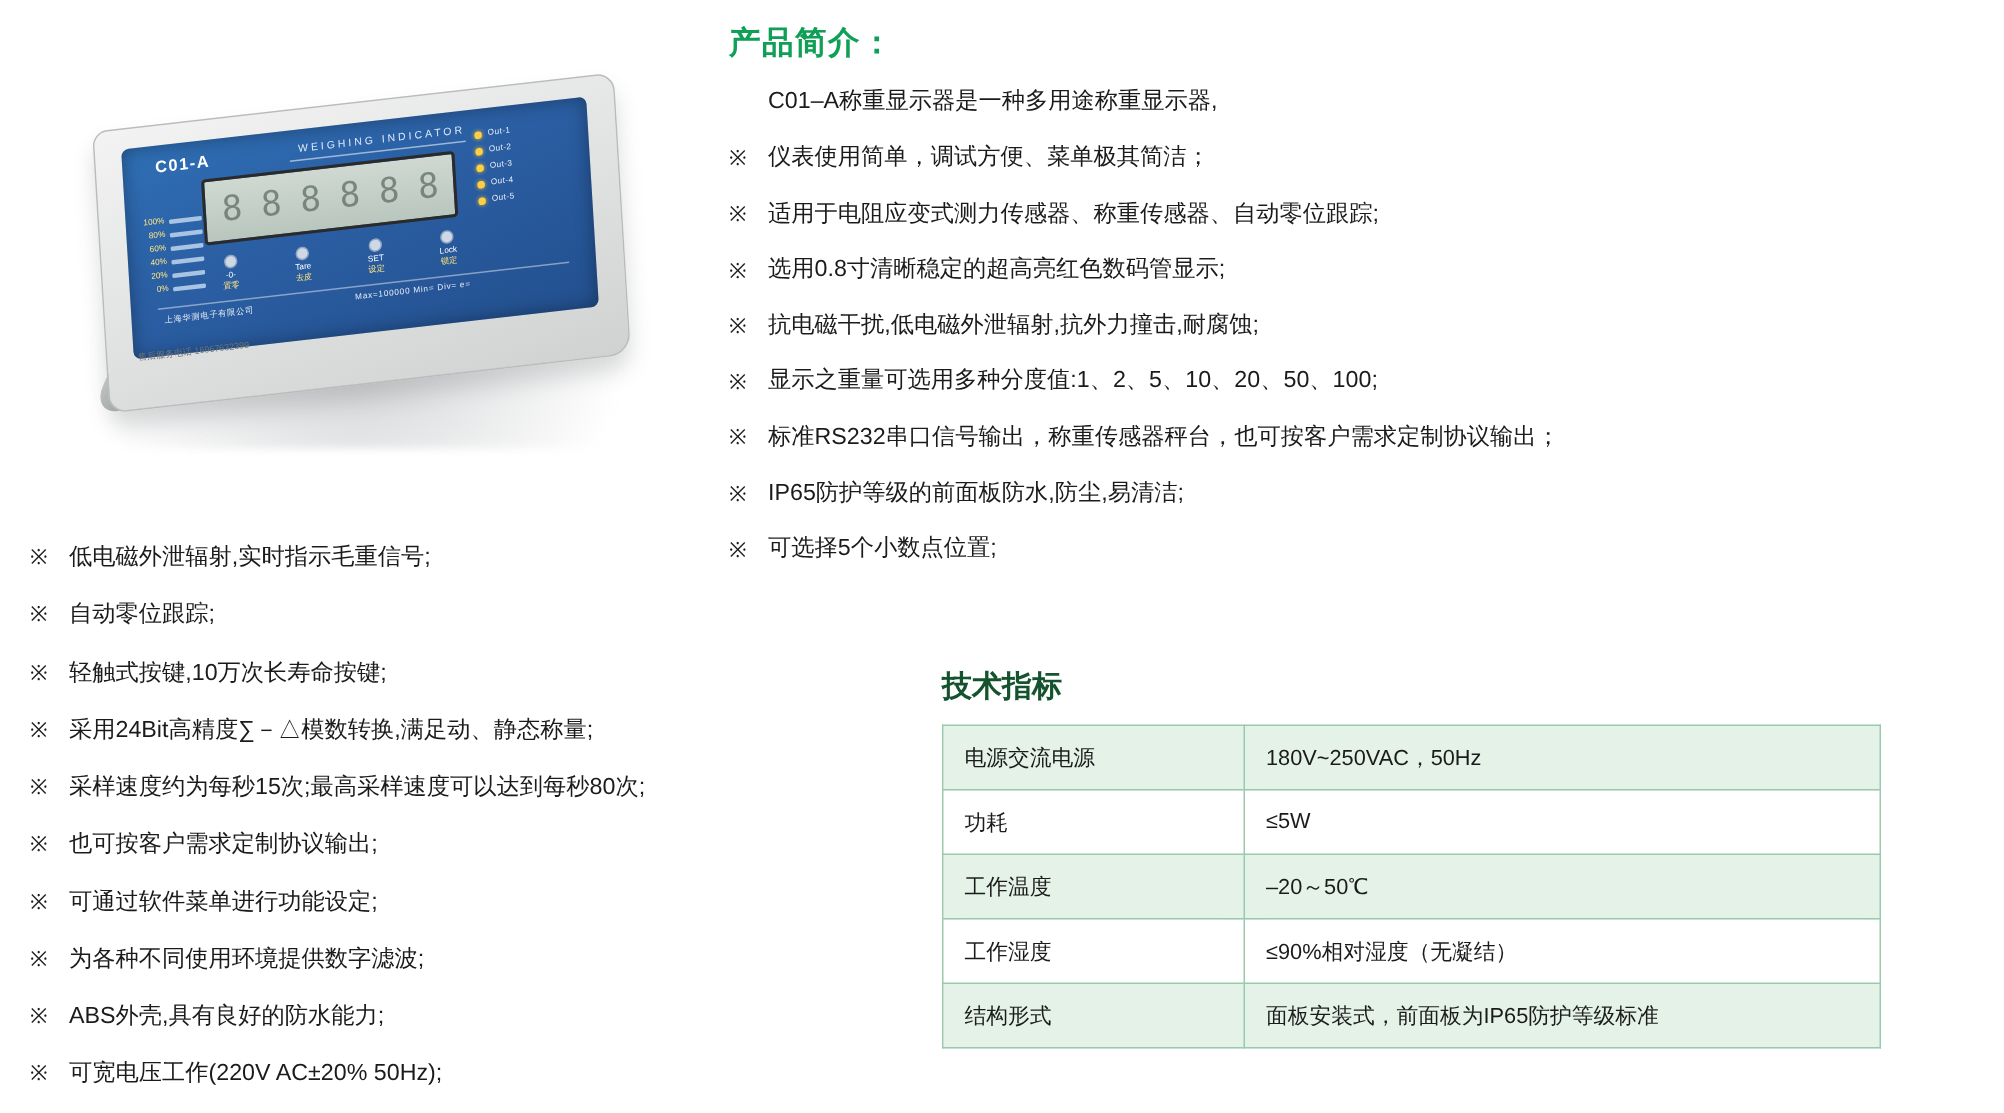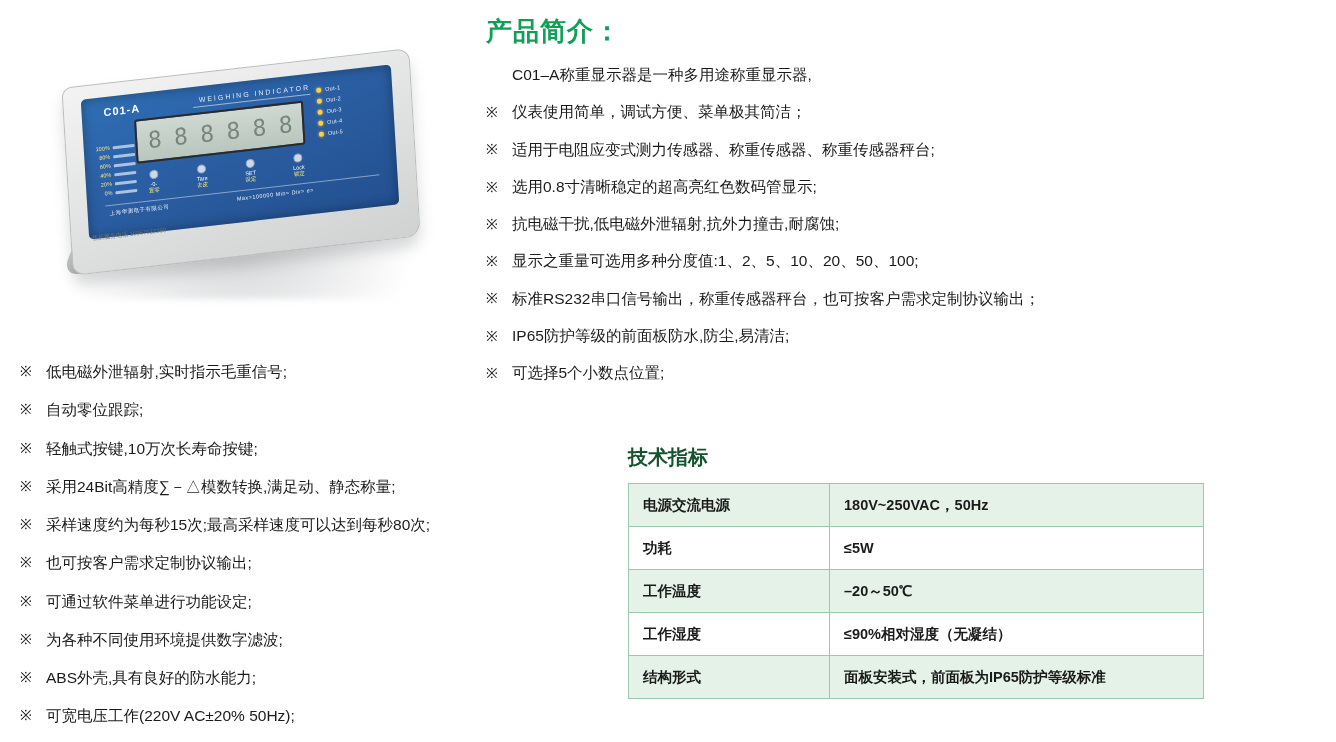--- a/index.html
+++ b/index.html
@@ -230,21 +230,21 @@
 
   
   #intro-block {
     position: absolute;
     left: 486px;
     top: 14px;
     width: 810px;
   }
   .section-title {
     color: #0f9f56;
-    font-size: 26px;
+    font-size: 21px;
     font-weight: bold;
     letter-spacing: 1px;
     margin: 0 0 14px 0;
   }
   .intro-line {
     font-size: 15.5px;
     line-height: 1.5;
     color: #1b1b1b;
     margin-bottom: 14px;
     display: flex;
@@ -285,24 +285,23 @@
     width: 690px;
   }
   #spec-title {
     color: #14532d;
     font-size: 20px;
     font-weight: bold;
     margin-bottom: 12px;
   }
   table.spec {
     border-collapse: collapse;
-    width: 576px;
+    width: 626px;
     table-layout: fixed;
     font-size: 14.5px;
-    font-weight: bold;
   }
   table.spec td {
     border: 1px solid #9ac9ad;
     height: 42px;
     padding: 0 14px;
     vertical-align: middle;
     color: #1b1b1b;
   }
   table.spec td.k {
     width: 172px;
@@ -426,21 +425,21 @@
   <div class="intro-line">
     <span class="bullet"></span>
     <span class="text">C01–A称重显示器是一种多用途称重显示器,</span>
   </div>
   <div class="intro-line">
     <span class="bullet">※</span>
     <span class="text">仪表使用简单，调试方便、菜单极其简洁；</span>
   </div>
   <div class="intro-line">
     <span class="bullet">※</span>
-    <span class="text">适用于电阻应变式测力传感器、称重传感器、称重传感器秤台;</span>
+    <span class="text">适用于电阻应变式测力传感器、称重传感器、自动零位跟踪;</span>
   </div>
   <div class="intro-line">
     <span class="bullet">※</span>
     <span class="text">选用0.8寸清晰稳定的超高亮红色数码管显示;</span>
   </div>
   <div class="intro-line">
     <span class="bullet">※</span>
     <span class="text">抗电磁干扰,低电磁外泄辐射,抗外力撞击,耐腐蚀;</span>
   </div>
   <div class="intro-line">

